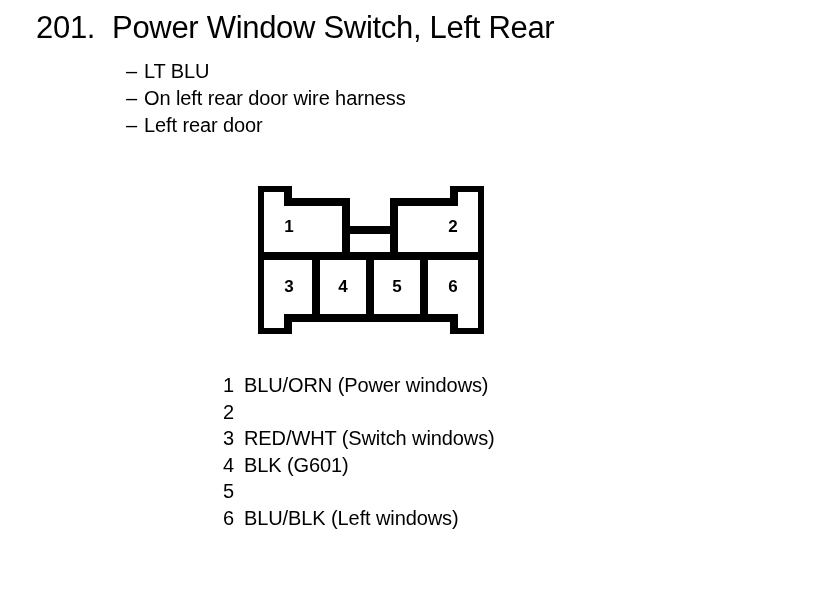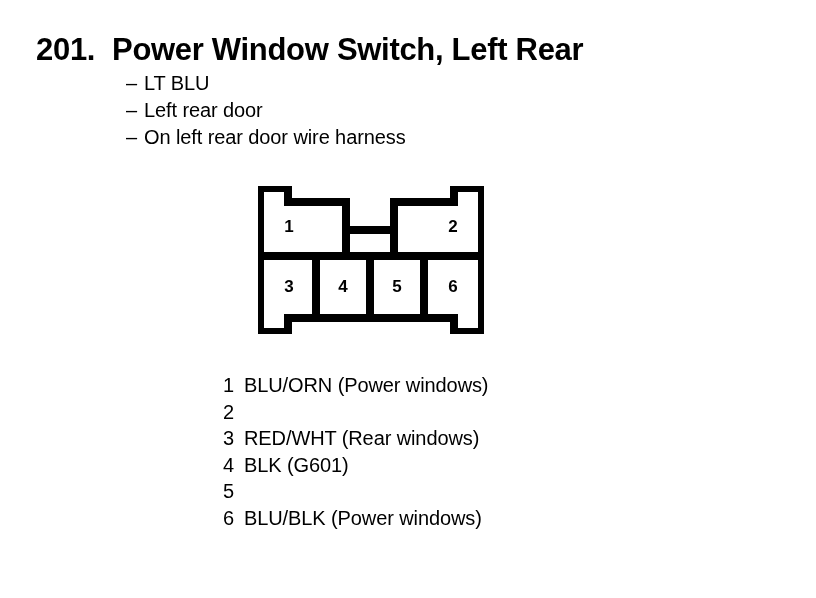--- a/index.html
+++ b/index.html
@@ -20,36 +20,36 @@
   
   #header-block {
     position: absolute;
     left: 0;
     top: 0;
     width: 816px;
   }
   #entry-title {
     position: absolute;
     left: 36px;
-    top: 32px;
+    top: 10px;
     font-size: 31px;
-    font-weight: bold;
+    font-weight: normal;
     letter-spacing: -0.3px;
     white-space: nowrap;
     line-height: 36px;
   }
   #entry-title .num {
     display: inline-block;
     min-width: 76px;
   }
 
   #attribute-list {
     position: absolute;
     left: 126px;
-    top: 70px;
+    top: 58px;
     width: 620px;
   }
   .attribute-row {
     font-size: 20px;
     line-height: 27px;
     white-space: nowrap;
     letter-spacing: -0.1px;
   }
   .attribute-row .bullet {
     display: inline-block;
@@ -108,24 +108,24 @@
 
   <div id="entry-title">
     <span class="num">201.</span><span>Power Window Switch, Left Rear</span>
   </div>
 
   <div id="attribute-list">
     <div class="attribute-row">
       <span class="bullet">–</span><span>LT BLU</span>
     </div>
     <div class="attribute-row">
-      <span class="bullet">–</span><span>Left rear door</span>
+      <span class="bullet">–</span><span>On left rear door wire harness</span>
     </div>
     <div class="attribute-row">
-      <span class="bullet">–</span><span>On left rear door wire harness</span>
+      <span class="bullet">–</span><span>Left rear door</span>
     </div>
   </div>
 
 </div>
 
 <div id="connector-diagram">
   <svg width="226" height="148" viewBox="0 0 226 148" xmlns="http://www.w3.org/2000/svg">
 
     <path d="
         M 2,2
@@ -170,30 +170,30 @@
     <span class="pin-num">1</span>
     <span class="pin-desc">BLU/ORN (Power windows)</span>
   </div>
 
   <div class="pin-row">
     <span class="pin-num">2</span>
   </div>
 
   <div class="pin-row">
     <span class="pin-num">3</span>
-    <span class="pin-desc">RED/WHT (Rear windows)</span>
+    <span class="pin-desc">RED/WHT (Switch windows)</span>
   </div>
 
   <div class="pin-row">
     <span class="pin-num">4</span>
     <span class="pin-desc">BLK (G601)</span>
   </div>
 
   <div class="pin-row">
     <span class="pin-num">5</span>
   </div>
 
   <div class="pin-row">
     <span class="pin-num">6</span>
-    <span class="pin-desc">BLU/BLK (Power windows)</span>
+    <span class="pin-desc">BLU/BLK (Left windows)</span>
   </div>
 
 </div>
 
 </body></html>

